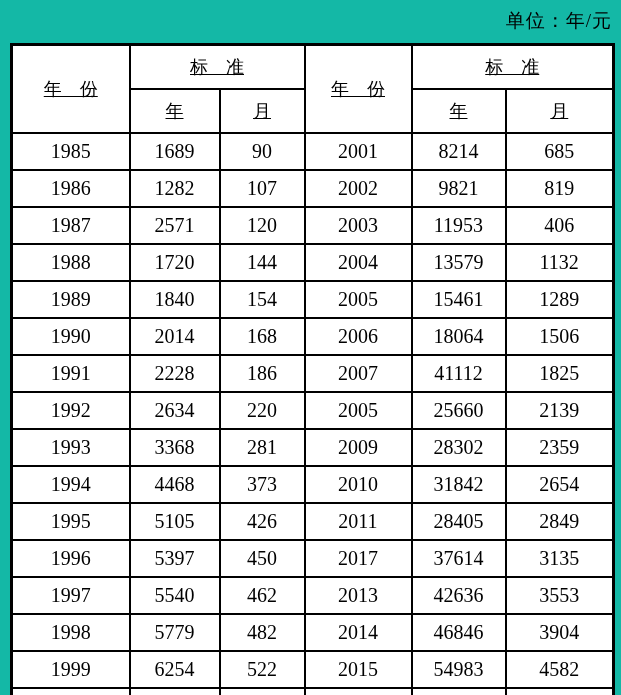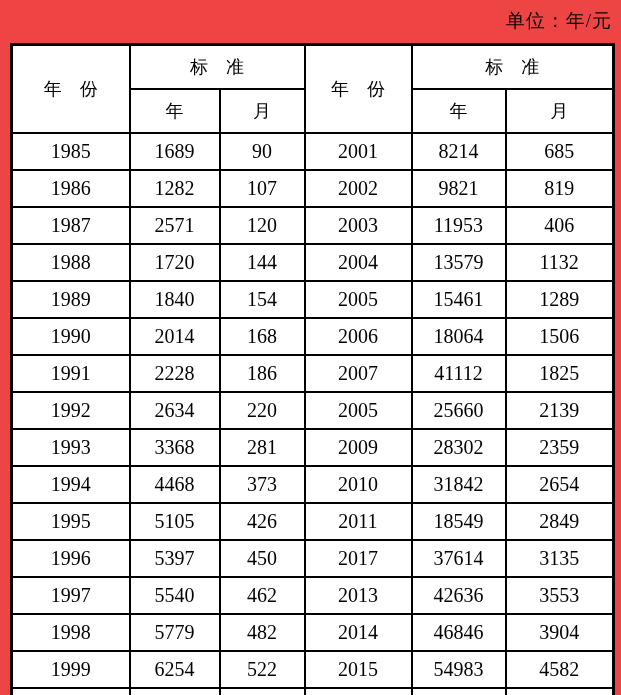--- a/index.html
+++ b/index.html
@@ -4,21 +4,21 @@
 <style>
   html, body {
     margin: 0;
     padding: 0;
     background: #ffffff;
   }
   .page {
     position: relative;
     width: 621px;
     height: 695px;
-    background: #ef4444;
+    background: #14b8a6;
     font-family: "Liberation Serif", serif;
     color: #000000;
     overflow: hidden;
   }
   .unit-label {
     position: absolute;
     top: 8px;
     right: 9px;
     font-size: 19px;
     letter-spacing: 1px;
@@ -42,20 +42,21 @@
     vertical-align: middle;
     padding: 0;
     font-size: 20px;
     color: #000000;
     overflow: hidden;
     white-space: nowrap;
   }
   thead td.hdr {
     font-size: 18px;
     height: 42px;
+    text-decoration: underline;
   }
   tbody td {
     height: 35px;
     font-family: "Liberation Serif", serif;
   }
 </style>
 </head>
 <body>
 
 <div class="page">
@@ -164,21 +165,21 @@
           <td>373</td>
           <td>2010</td>
           <td>31842</td>
           <td>2654</td>
         </tr>
         <tr>
           <td>1995</td>
           <td>5105</td>
           <td>426</td>
           <td>2011</td>
-          <td>18549</td>
+          <td>28405</td>
           <td>2849</td>
         </tr>
         <tr>
           <td>1996</td>
           <td>5397</td>
           <td>450</td>
           <td>2017</td>
           <td>37614</td>
           <td>3135</td>
         </tr>

